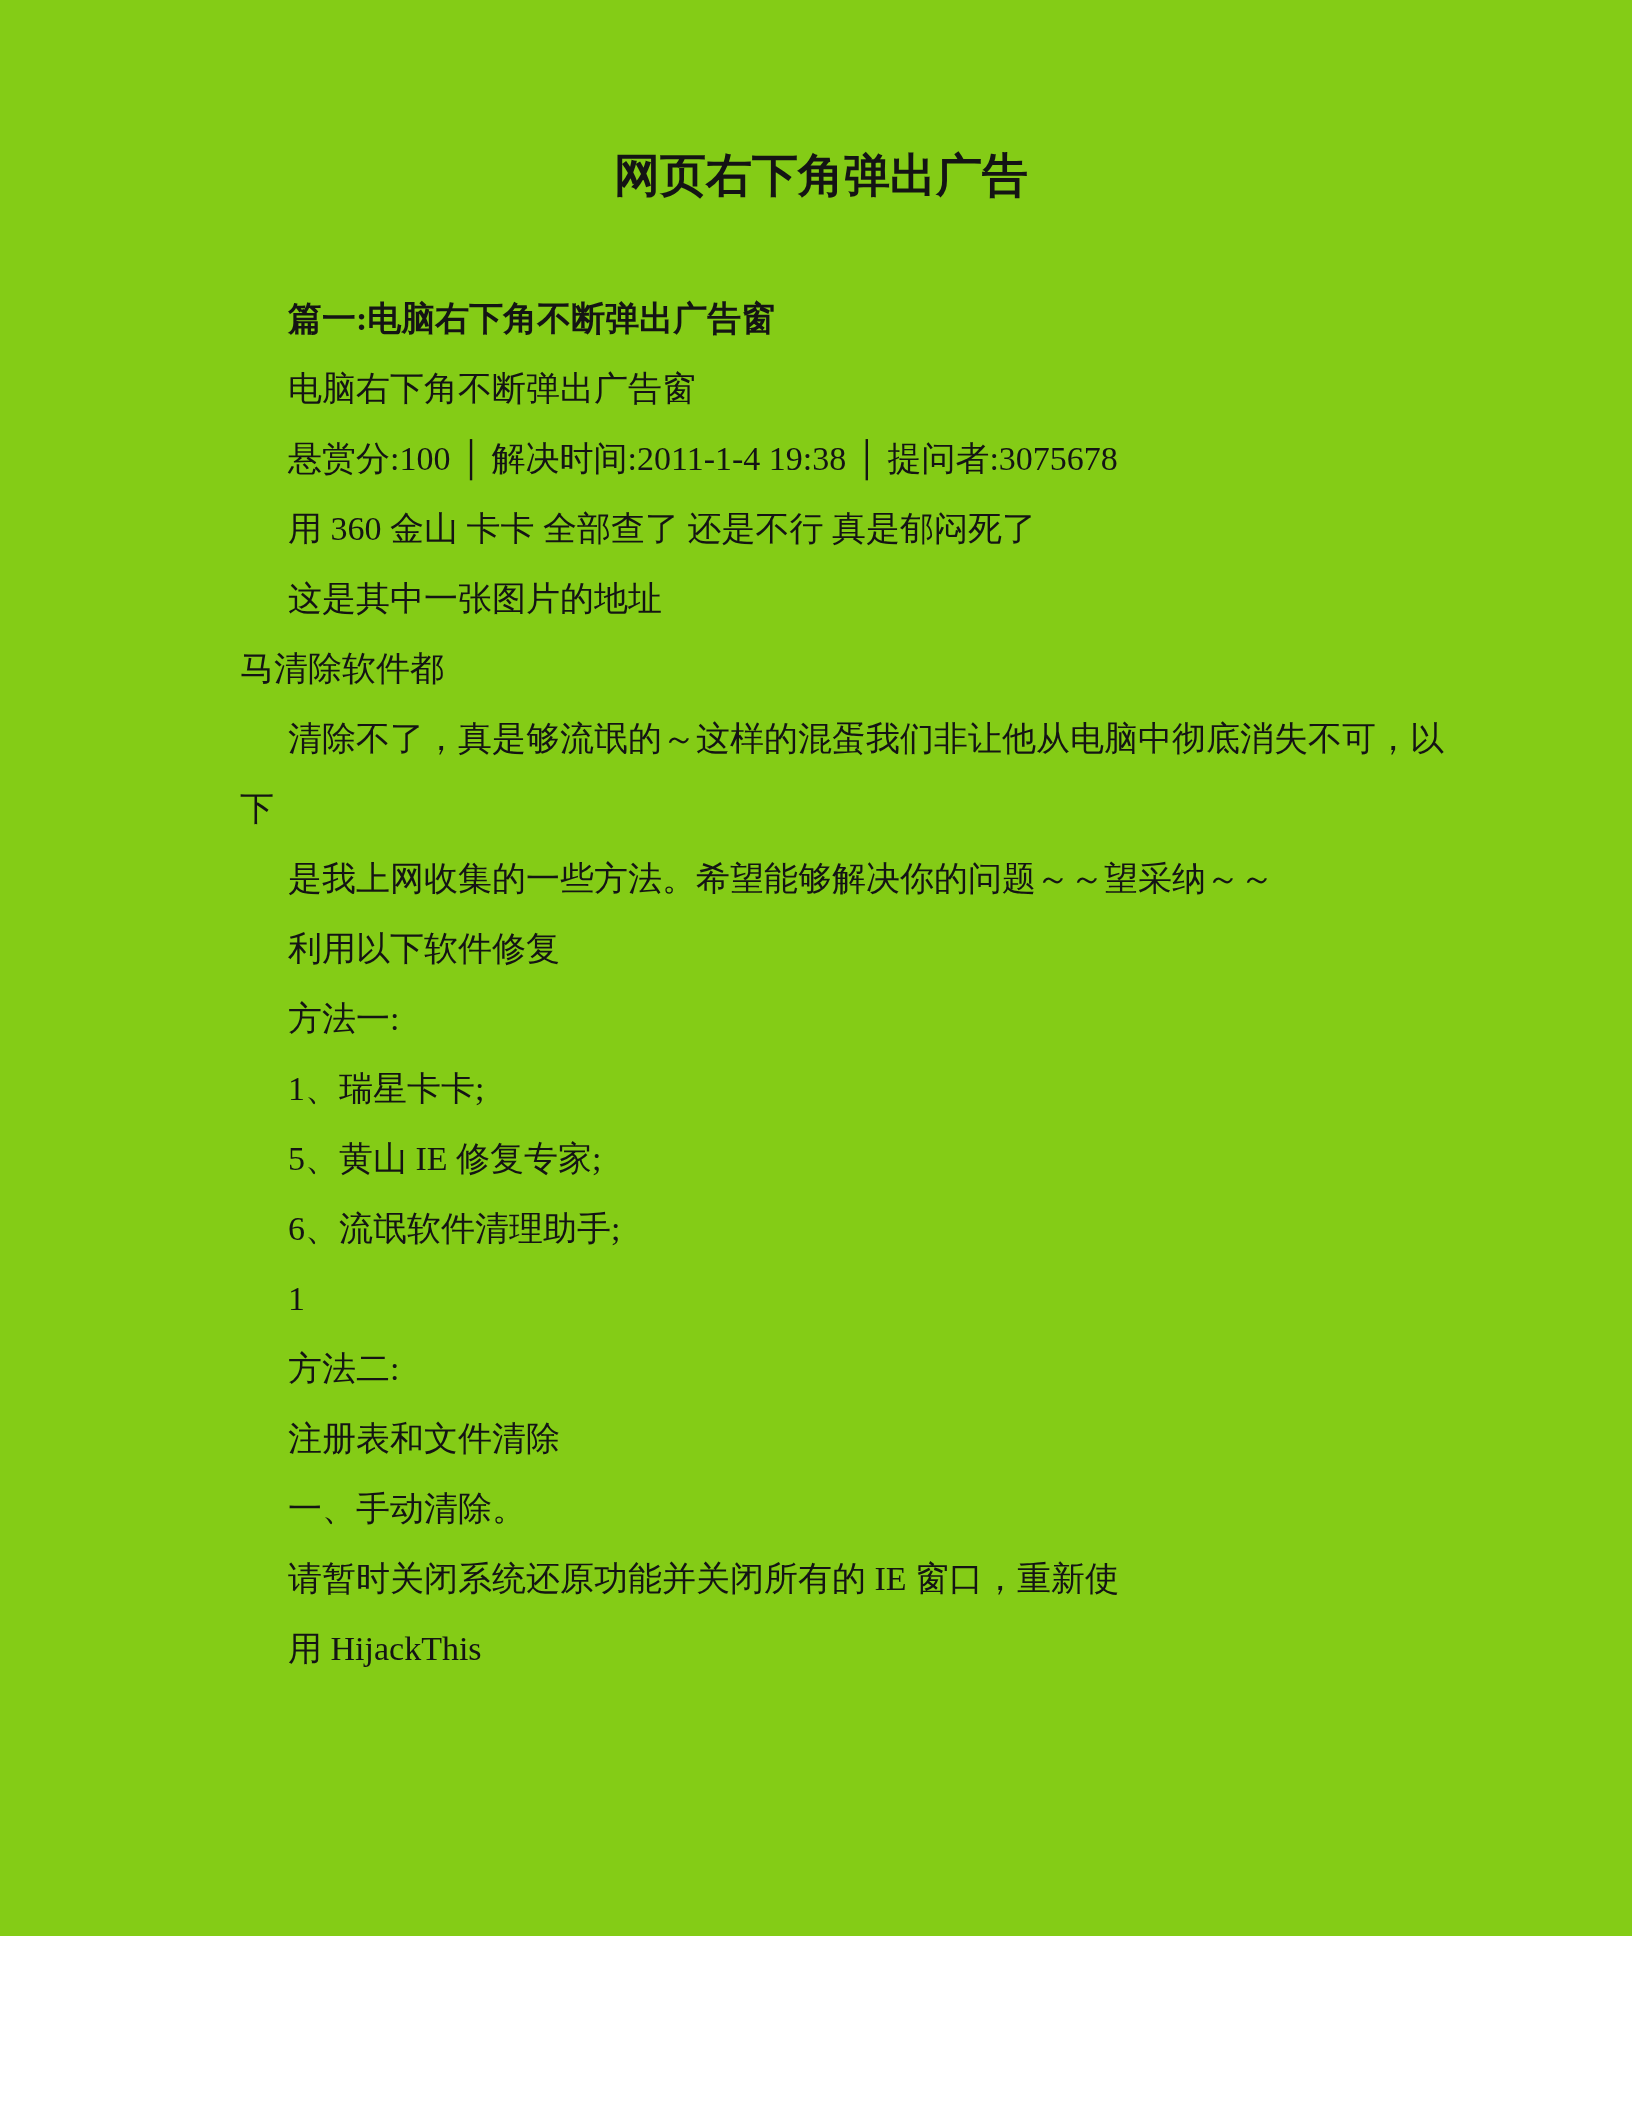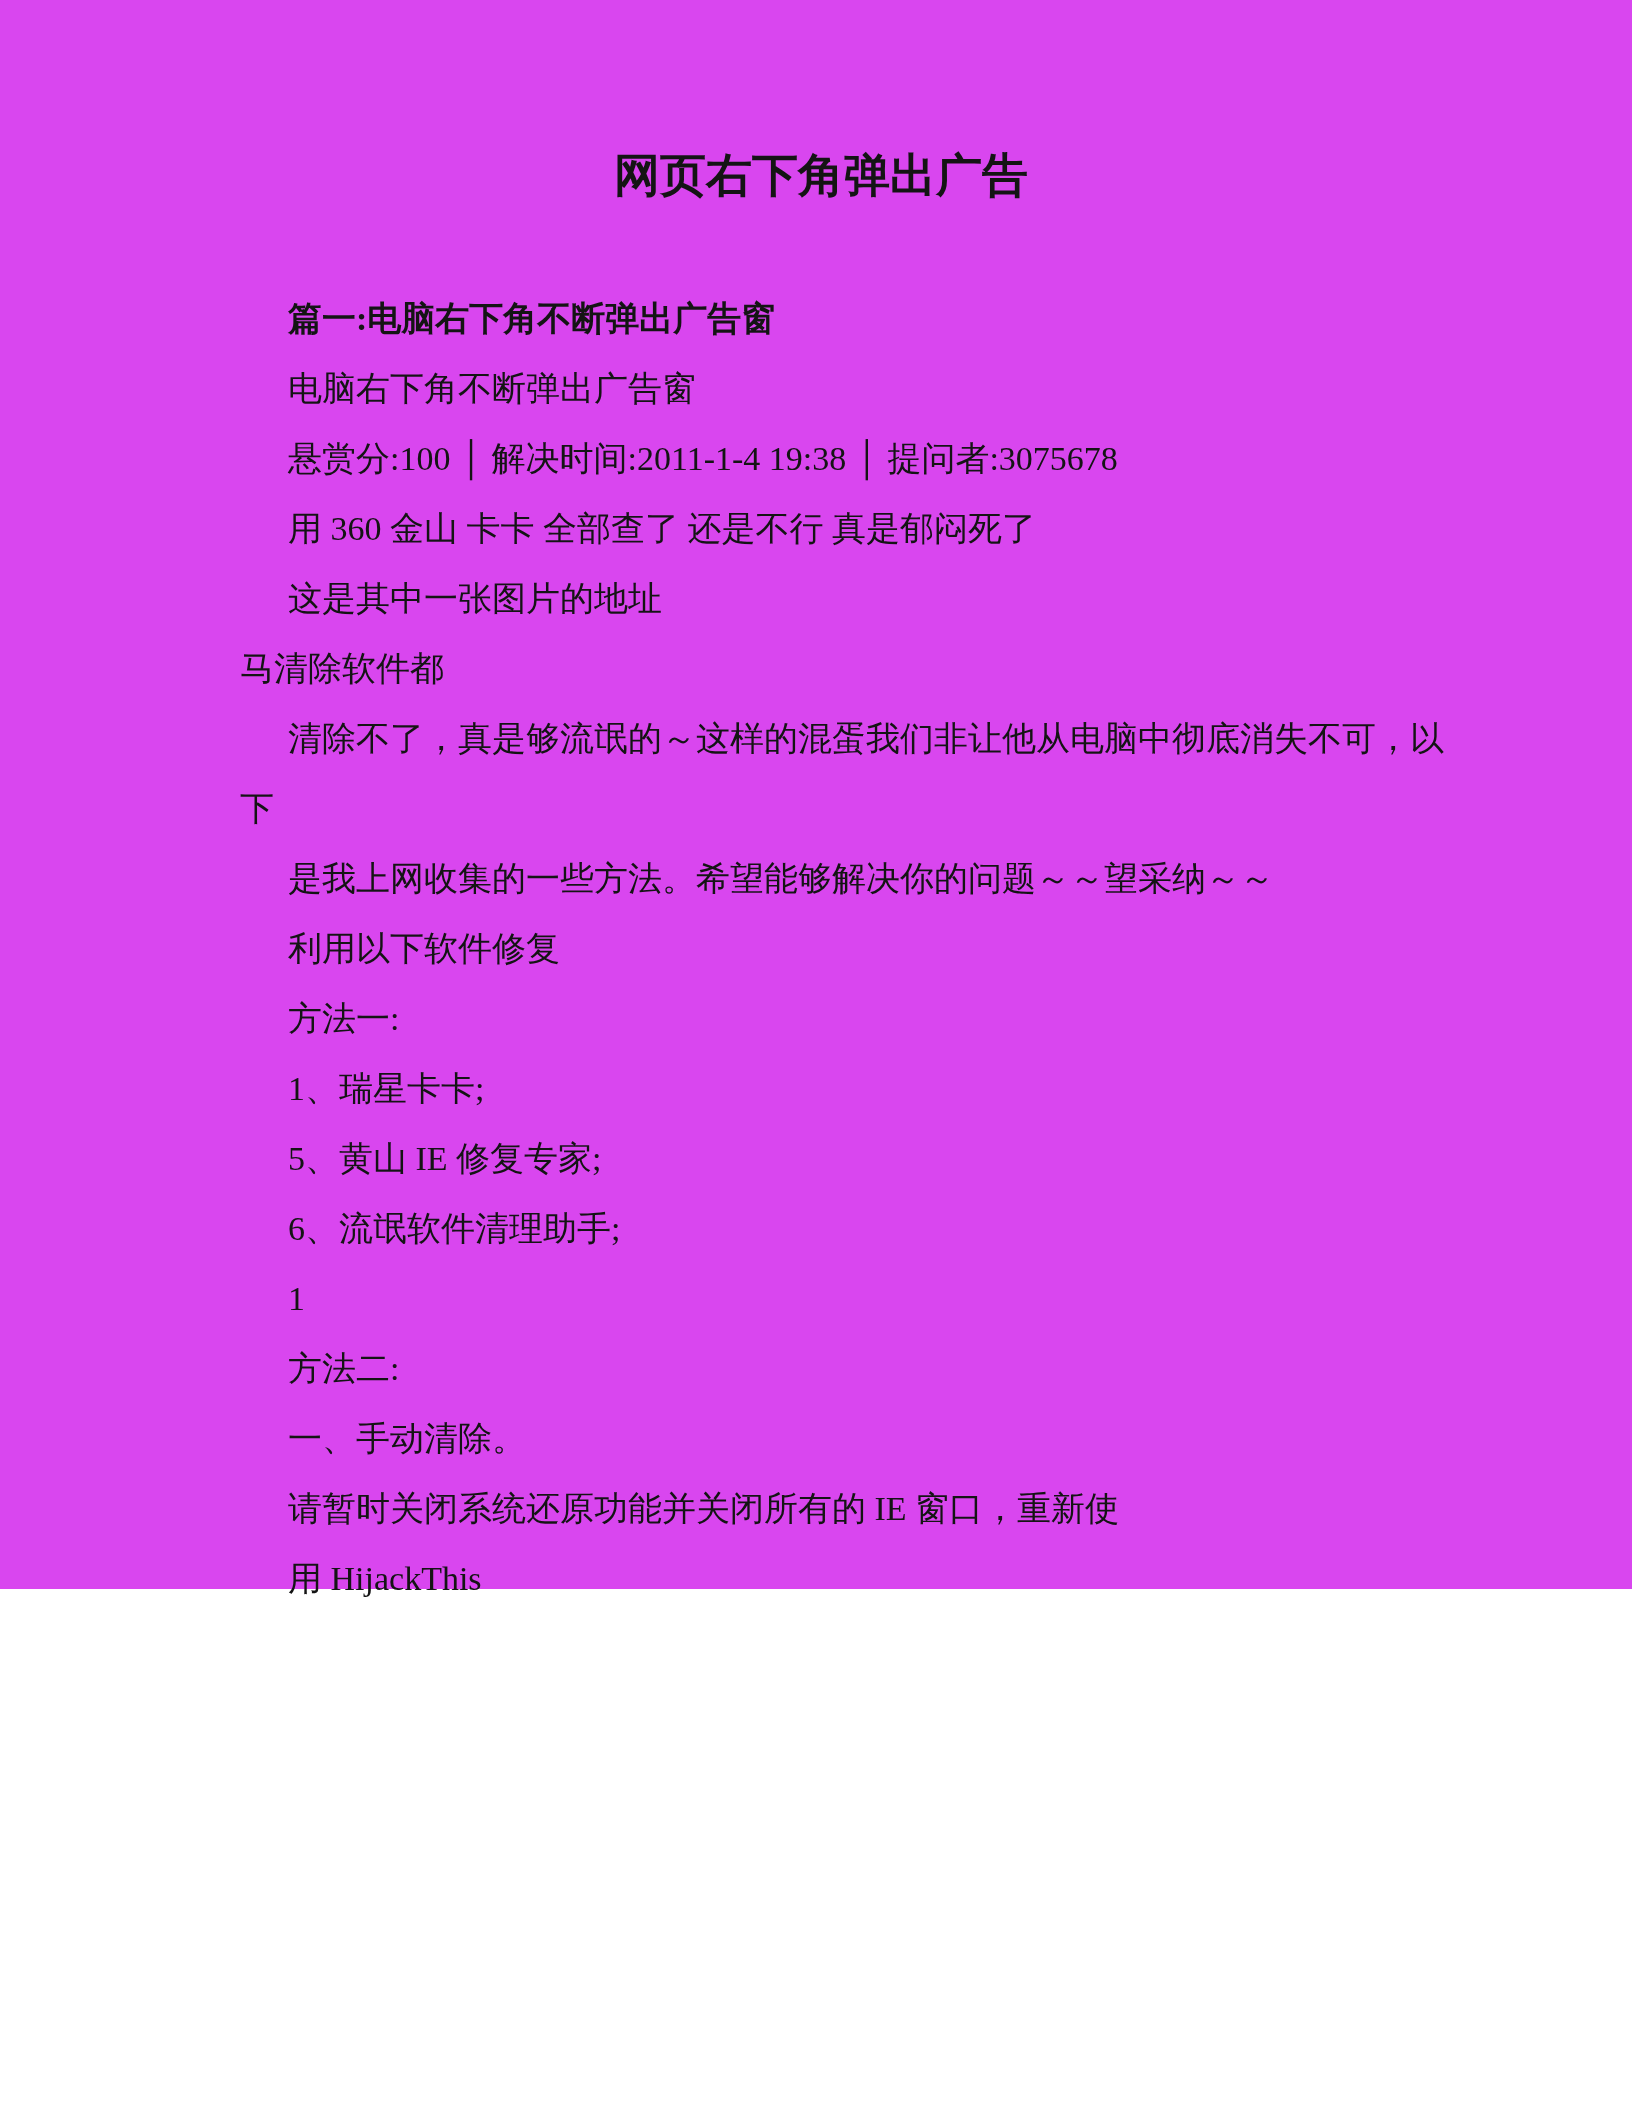--- a/index.html
+++ b/index.html
@@ -10,23 +10,23 @@
     width: 1632px;
     height: 2112px;
     background: #ffffff;
     color: #141414;
     font-family: "Liberation Serif", "DejaVu Serif", serif;
     overflow: hidden;
   }
   .page {
     box-sizing: border-box;
     width: 1632px;
-    height: 1589px;
+    height: 1936px;
     padding: 140px 230px 0 240px;
-    background: #d946ef;
+    background: #84cc16;
   }
   .doc-title {
     margin: 0;
     width: 1162px;
     height: 72px;
     line-height: 72px;
     font-size: 46px;
     font-weight: bold;
     text-align: center;
     white-space: nowrap;
@@ -64,17 +64,18 @@
       <div class="line indent">清除不了，真是够流氓的～这样的混蛋我们非让他从电脑中彻底消失不可，以</div>
       <div class="line">下</div>
       <div class="line indent">是我上网收集的一些方法。希望能够解决你的问题～～望采纳～～</div>
       <div class="line indent">利用以下软件修复</div>
       <div class="line indent">方法一:</div>
       <div class="line indent">1、瑞星卡卡;</div>
       <div class="line indent">5、黄山 IE 修复专家;</div>
       <div class="line indent">6、流氓软件清理助手;</div>
       <div class="line indent">1</div>
       <div class="line indent">方法二:</div>
+      <div class="line indent">注册表和文件清除</div>
       <div class="line indent">一、手动清除。</div>
       <div class="line indent">请暂时关闭系统还原功能并关闭所有的 IE 窗口，重新使</div>
       <div class="line indent">用 HijackThis</div>
     </div>
 </div>
 
 </body></html>

